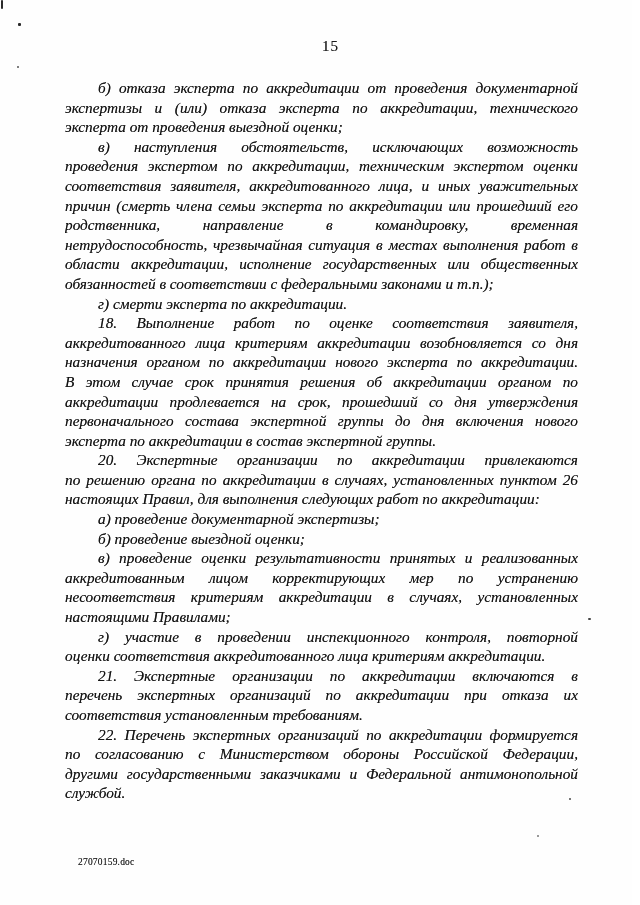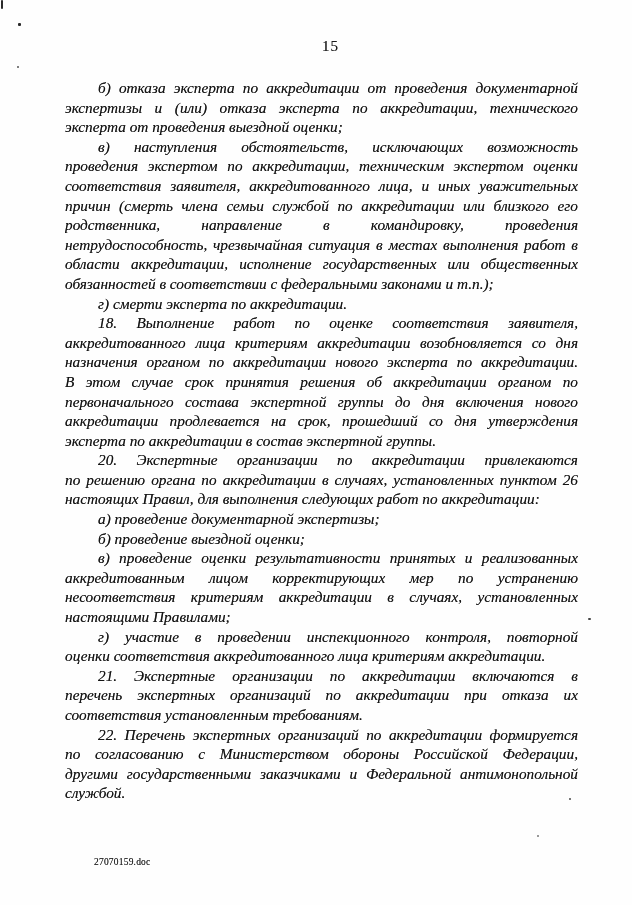--- a/index.html
+++ b/index.html
@@ -59,21 +59,20 @@
     text-align-last: left;
   }
   .footer-filename {
     position: absolute;
     top: 857px;
     left: 78px;
     font-size: 9.5px;
     letter-spacing: 0.2px;
     color: #1c1c1c;
     text-shadow: 0 0 0.3px rgba(0,0,0,0.5);
-    margin-left: 16px;
   }
   
   .artifact {
     position: absolute;
     background: #2a2a2a;
     border-radius: 1px;
   }
   .a-corner { left: 1px;  top: 0;    width: 2px; height: 9px; }
   .a-dot1   { left: 18px; top: 23px; width: 3px; height: 3px; }
   .a-dot2   { left: 17px; top: 66px; width: 2px; height: 2px; background: #555; }
@@ -90,36 +89,36 @@
   <div class="text-block" id="text-block">
       <div class="para">
         <div class="line first">б) отказа эксперта по аккредитации от проведения документарной</div>
         <div class="line">экспертизы и (или) отказа эксперта по аккредитации, технического</div>
         <div class="line last">эксперта от проведения выездной оценки;</div>
       </div>
       <div class="para">
         <div class="line first">в) наступления обстоятельств, исключающих возможность</div>
         <div class="line">проведения экспертом по аккредитации, техническим экспертом оценки</div>
         <div class="line">соответствия заявителя, аккредитованного лица, и иных уважительных</div>
-        <div class="line">причин (смерть члена семьи службой по аккредитации или близкого его</div>
-        <div class="line">родственника, направление в командировку, проведения</div>
+        <div class="line">причин (смерть члена семьи эксперта по аккредитации или прошедший его</div>
+        <div class="line">родственника, направление в командировку, временная</div>
         <div class="line">нетрудоспособность, чрезвычайная ситуация в местах выполнения работ в</div>
         <div class="line">области аккредитации, исполнение государственных или общественных</div>
         <div class="line last">обязанностей в соответствии с федеральными законами и т.п.);</div>
       </div>
       <div class="para">
         <div class="line first last">г) смерти эксперта по аккредитации.</div>
       </div>
       <div class="para">
         <div class="line first">18. Выполнение работ по оценке соответствия заявителя,</div>
         <div class="line">аккредитованного лица критериям аккредитации возобновляется со дня</div>
         <div class="line">назначения органом по аккредитации нового эксперта по аккредитации.</div>
         <div class="line">В этом случае срок принятия решения об аккредитации органом по</div>
+        <div class="line">аккредитации продлевается на срок, прошедший со дня утверждения</div>
         <div class="line">первоначального состава экспертной группы до дня включения нового</div>
-        <div class="line">аккредитации продлевается на срок, прошедший со дня утверждения</div>
         <div class="line last">эксперта по аккредитации в состав экспертной группы.</div>
       </div>
       <div class="para">
         <div class="line first">20. Экспертные организации по аккредитации привлекаются</div>
         <div class="line">по решению органа по аккредитации в случаях, установленных пунктом 26</div>
         <div class="line last">настоящих Правил, для выполнения следующих работ по аккредитации:</div>
       </div>
       <div class="para">
         <div class="line first last">а) проведение документарной экспертизы;</div>
       </div>

